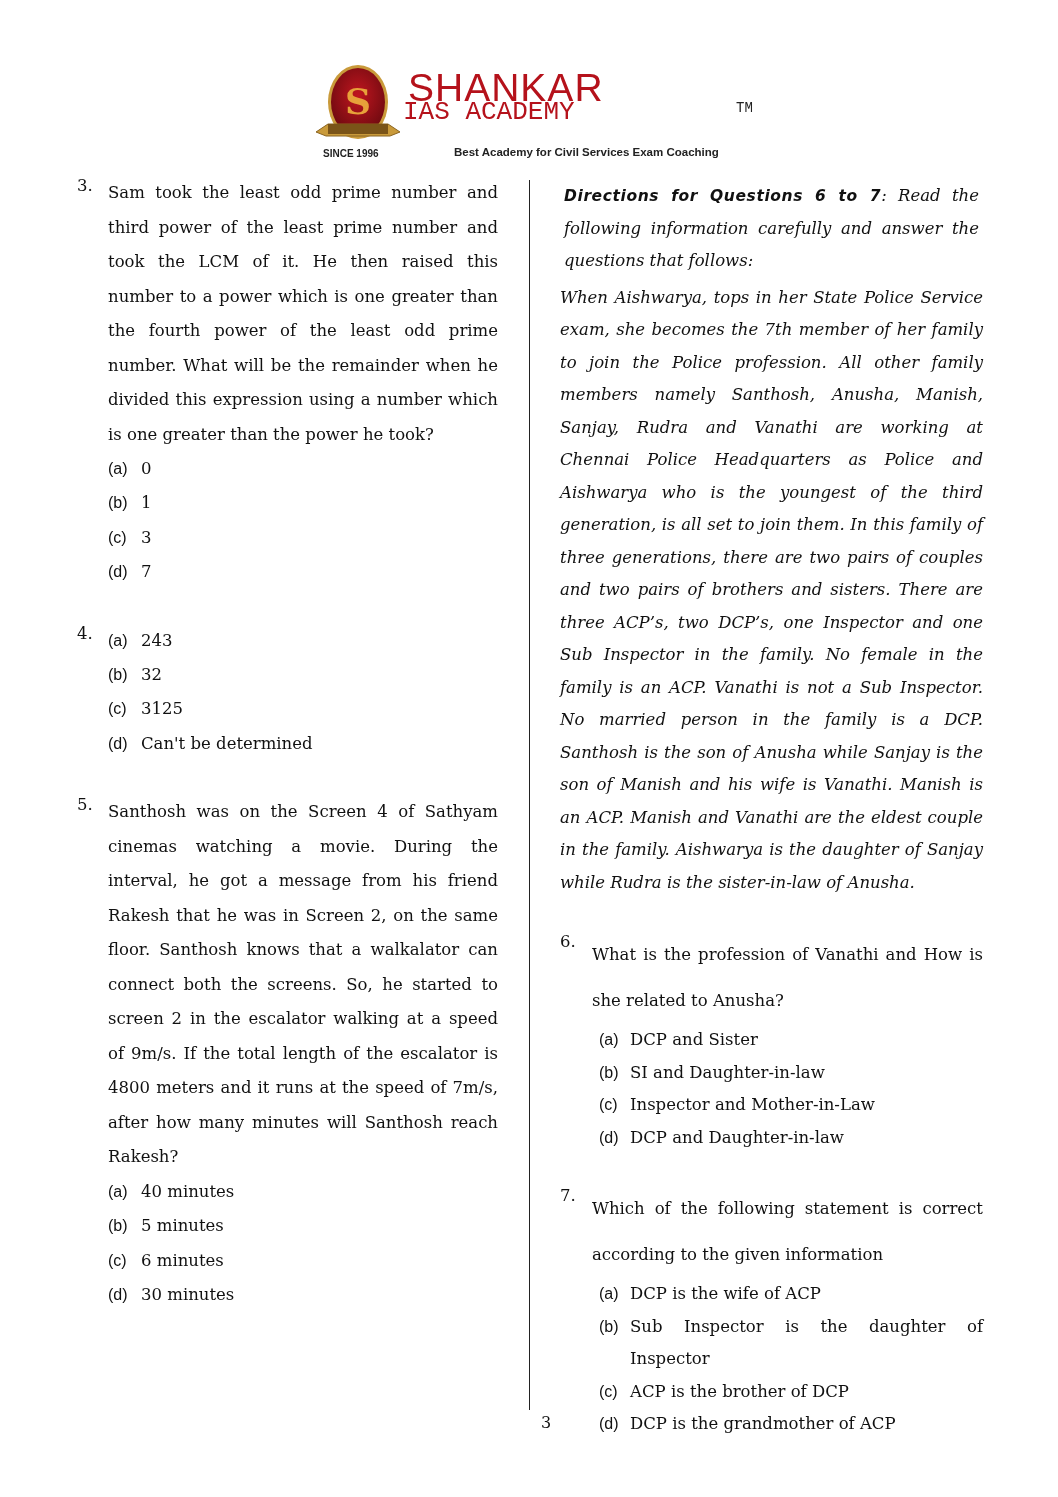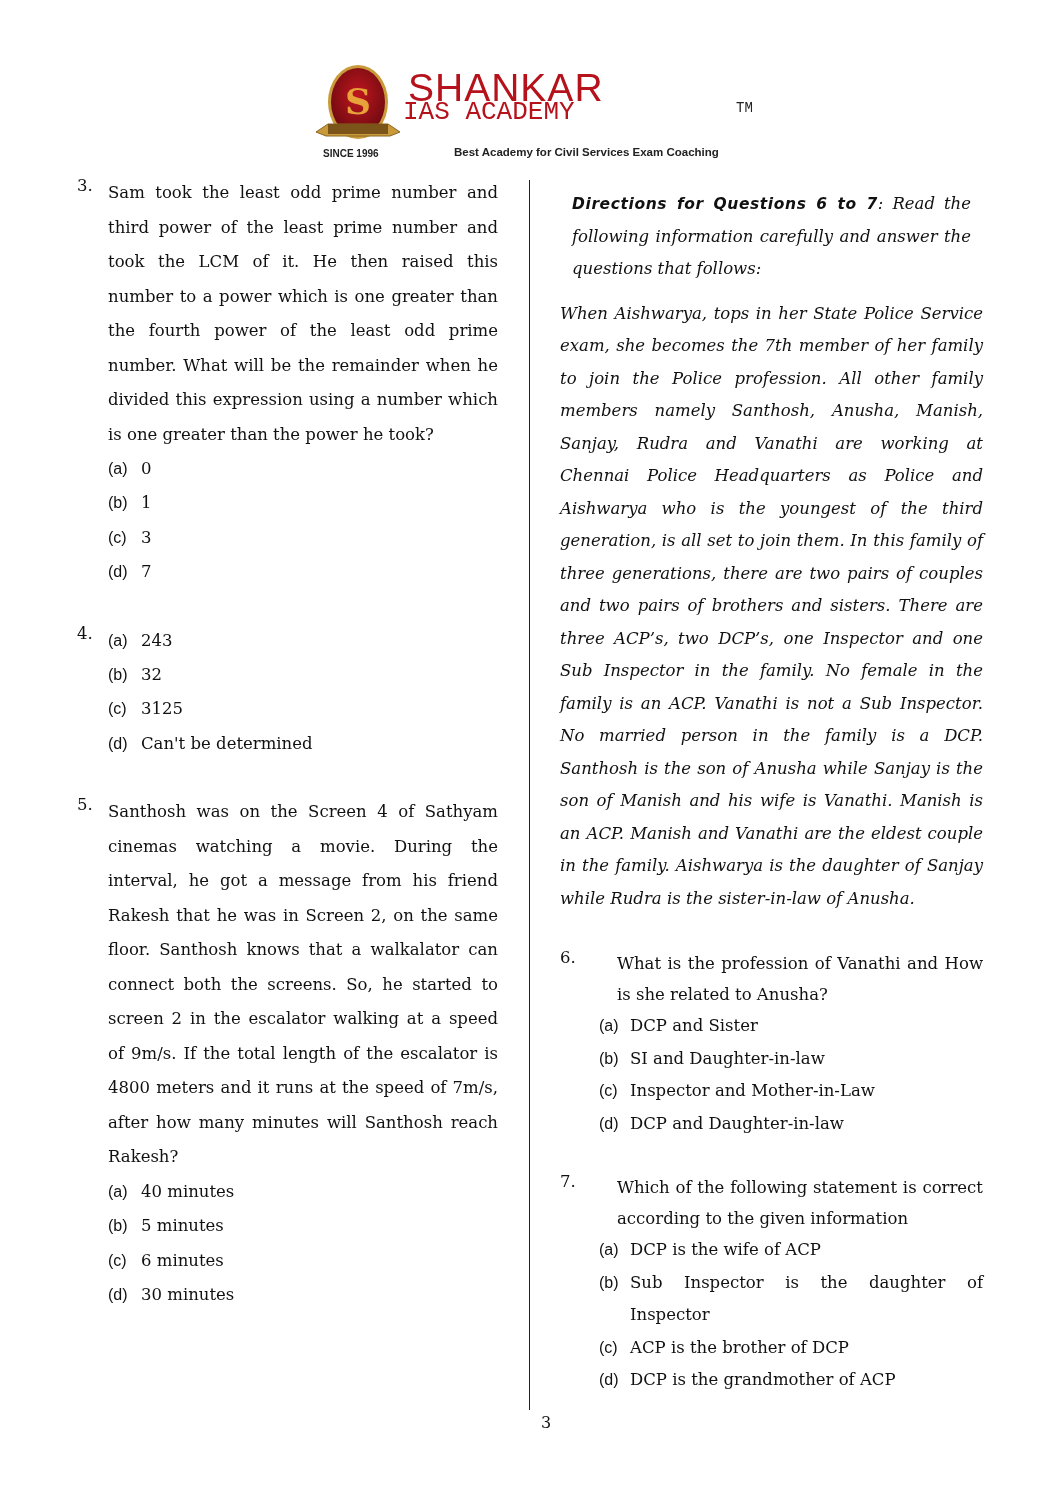--- a/index.html
+++ b/index.html
@@ -28,27 +28,27 @@
 
   .q { position: relative; padding-left: 31px; }
   .q-num { position: absolute; left: 0; top: 0; }
   .q-text { text-align: justify; text-align-last: left; line-height: 34.5px; margin: 0; }
   .opts { list-style: none; margin: 0; padding: 0; }
   .opt { position: relative; padding-left: 33px; line-height: 34.4px; }
   .opt-label { position: absolute; left: 0; top: 0; font-family: "Liberation Sans", sans-serif; font-size: 16px; }
   .opt-text { display: block; text-align: justify; text-align-last: left; }
 
   
-  .directions { text-align: justify; text-align-last: left; line-height: 32.5px; margin: 12px; }
+  .directions { text-align: justify; text-align-last: left; line-height: 32.5px; margin: 4px; }
   .dir-head { font-weight: bold; font-style: italic; font-family: "DejaVu Sans", sans-serif; font-size: 15.5px; letter-spacing: 0.6px; }
   .dir-body { font-style: italic; }
   .passage { text-align: justify; line-height: 32.5px; margin: 0; }
   .passage-last { text-align-last: left; font-style: italic; }
   .col-right .q { padding-left: 32px; }
-  .col-right .q-text { line-height: 31px; margin-left: 25px; }
+  .col-right .q-text { line-height: 46px; }
   .col-right .opts { margin-left: 7px; }
   .col-right .opt { line-height: 32.5px; padding-left: 31px; }
 
   .page-num { position: absolute; left: 541px; top: 1413px; font-size: 16px; }
 </style>
 </head>
 <body>
 
 <div class="logo">
   <svg class="badge" viewBox="0 0 92 100">

